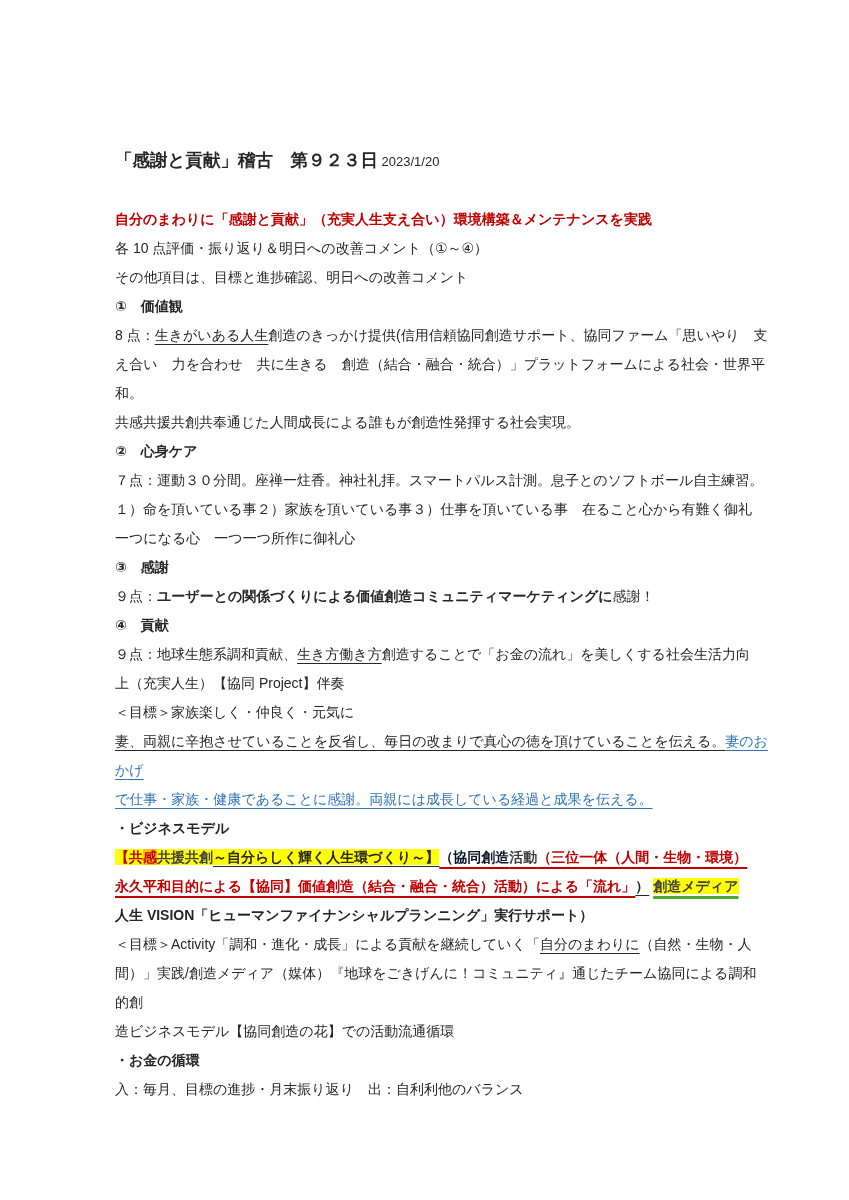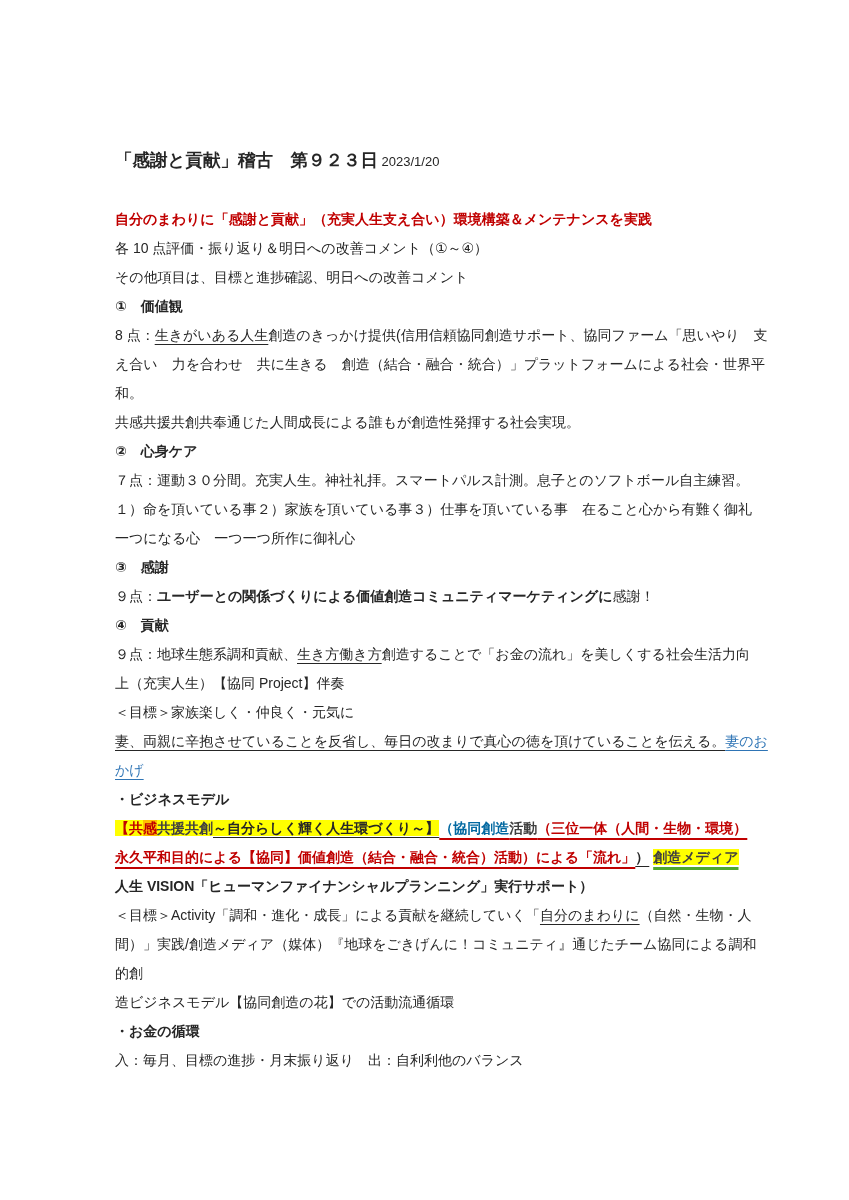--- a/index.html
+++ b/index.html
@@ -12,21 +12,21 @@
   p.line{
     margin:0;font-size:14px;line-height:29px;
     white-space:pre-wrap;
   }
   p.blank{min-height:29px;}
   .title{font-weight:700;font-size:17.5px;}
   .date{font-size:13px;}
   .bold{font-weight:700;}
   .red{color:#c00000;}
   .green{color:#404040;}
-  .steel{color:#0369a1;}
+  .steel{color:#0f172a;}
   .blue{color:#2e74b5;}
   .hl-y{background:#ffff00;}
   .hl-o{background:#ffc000;}
   .u{text-decoration:underline;text-decoration-thickness:1px;text-underline-offset:4px;}
   .u-red{text-decoration:underline;text-decoration-color:#c00000;text-decoration-thickness:2px;text-underline-offset:5px;}
   .u-green{text-decoration:underline;text-decoration-color:#4ea72e;text-decoration-thickness:2.5px;text-underline-offset:5px;}
   .dash-red{display:inline-block;width:15px;height:1.1em;border-bottom:3.5px solid #f0766b;vertical-align:text-bottom;margin:0 3px 0 1px;}
 </style>
 </head>
 <body>
@@ -36,30 +36,31 @@
       <p class="line"><span class="title">「感謝と貢献」稽古　第９２３日</span><span class="date"> 2023/1/20</span></p>
       <p class="line blank">&nbsp;</p>
       <p class="line"><span class="bold red">自分のまわりに「感謝と貢献」（充実人生支え合い）環境構築＆メンテナンスを実践</span></p>
       <p class="line"><span>各 10 点評価・振り返り＆明日への改善コメント（①～④）</span></p>
       <p class="line"><span>その他項目は、目標と進捗確認、明日への改善コメント</span></p>
       <p class="line"><span class="bold">①　価値観</span></p>
       <p class="line"><span>8 点：</span><span class="u">生きがいある人生</span><span>創造のきっかけ提供(信用信頼協同創造サポート、協同ファーム「思いやり　支</span></p>
       <p class="line"><span>え合い　力を合わせ　共に生きる　創造（結合・融合・統合）」プラットフォームによる社会・世界平和。</span></p>
       <p class="line"><span>共感共援共創共奉通じた人間成長による誰もが創造性発揮する社会実現。</span></p>
       <p class="line"><span class="bold">②　心身ケア</span></p>
-      <p class="line"><span>７点：運動３０分間。充実人生。神社礼拝。スマートパルス計測。息子とのソフトボール自主練習。</span></p>
+      <p class="line"><span>７点：運動３０分間。座禅一炷香。神社礼拝。スマートパルス計測。息子とのソフトボール自主練習。</span></p>
       <p class="line"><span>１）命を頂いている事２）家族を頂いている事３）仕事を頂いている事　在ること心から有難く御礼</span></p>
       <p class="line"><span>一つになる心　一つ一つ所作に御礼心</span></p>
       <p class="line"><span class="bold">③　感謝</span></p>
       <p class="line"><span>９点：</span><span class="bold">ユーザーとの関係づくりによる価値創造コミュニティマーケティングに</span><span>感謝！</span></p>
       <p class="line"><span class="bold">④　貢献</span></p>
       <p class="line"><span>９点：地球生態系調和貢献、</span><span class="u">生き方働き方</span><span>創造することで「お金の流れ」を美しくする社会生活力向</span></p>
       <p class="line"><span>上（充実人生）【協同 Project】伴奏</span></p>
       <p class="line"><span>＜目標＞家族楽しく・仲良く・元気に</span></p>
       <p class="line"><span class="u">妻、両親に辛抱させていることを反省し、毎日の改まりで真心の徳を頂けていることを伝える。</span><span class="blue u">妻のおかげ</span></p>
+      <p class="line"><span class="blue u">で仕事・家族・健康であることに感謝。両親には成長している経過と成果を伝える。</span></p>
       <p class="line"><span class="bold">・ビジネスモデル</span></p>
       <p class="line"><span class="bold red hl-y">【共</span><span class="bold red hl-o">感</span><span class="bold green hl-y">共援共創</span><span class="bold hl-y u">～自分らしく輝く人生環づくり～】</span><span class="bold steel u-red">（協同創造</span><span class="bold green u-red">活動</span><span class="bold red u-red">（三位一体（人間・生物・環境）</span></p>
       <p class="line"><span class="bold red u-red">永久平和目的による【協同】価値創造（結合・融合・統合）活動）による「流れ」</span><span class="bold u">）</span><span> </span><span class="bold green hl-y u-green">創造メディア</span></p>
       <p class="line"><span class="bold">人生 VISION「ヒューマンファイナンシャルプランニング」実行サポート）</span></p>
       <p class="line"><span>＜目標＞Activity「調和・進化・成長」による貢献を継続していく「</span><span class="u">自分のまわりに</span><span>（自然・生物・人</span></p>
       <p class="line"><span>間）」実践/創造メディア（媒体）『地球をごきげんに！コミュニティ』通じたチーム協同による調和的創</span></p>
       <p class="line"><span>造ビジネスモデル【協同創造の花】での活動流通循環</span></p>
       <p class="line"><span class="bold">・お金の循環</span></p>
       <p class="line"><span>入：毎月、目標の進捗・月末振り返り　出：自利利他のバランス</span></p>
     </div>

